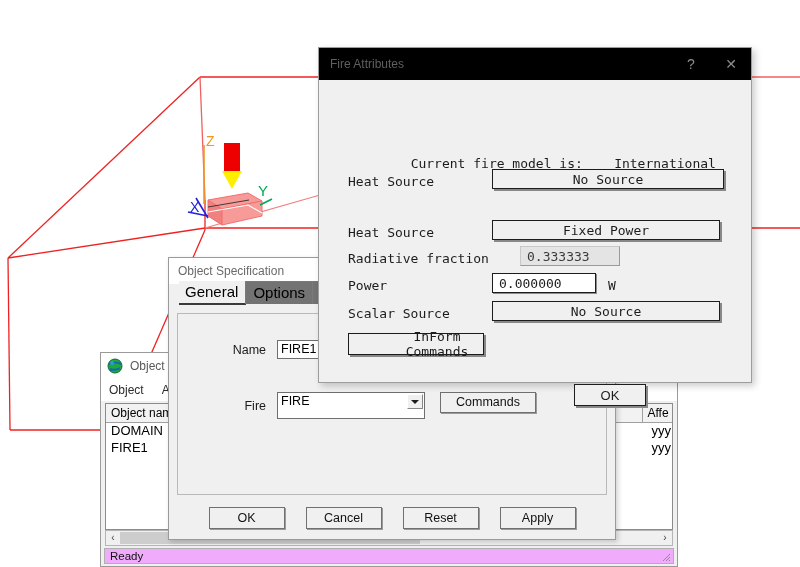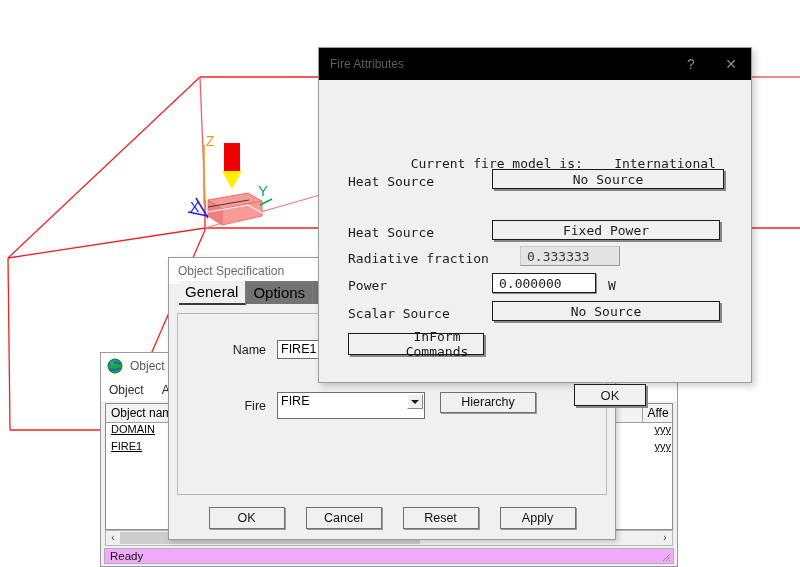--- a/index.html
+++ b/index.html
@@ -95,23 +95,22 @@
     box-sizing: border-box;
     white-space: nowrap;
     overflow: hidden;
   }
   #objmgmt-table tbody td {
     padding: 0 5px;
     height: 17px;
     color: #000;
     white-space: nowrap;
     overflow: hidden;
-    font-size: 11px;
+    font-size: 13px;
     vertical-align: top;
-    text-decoration: underline;
   }
   .col-affects { text-align: right; }
   #objmgmt-hscroll {
     position: absolute;
     left: 4px; right: 4px;
     bottom: 20px;
     height: 16px;
     background: #f0f0f0;
     border: 1px solid #b5b5b5;
     box-sizing: border-box;
@@ -526,21 +525,21 @@
       </div>
 
       <div class="field-row" id="row-type">
         <span class="field-label">Fire</span>
         <div class="combo">
           <span>FIRE</span>
           <span class="combo-arrow"></span>
         </div>
       </div>
 
-      <div class="win-btn" id="btn-hierarchy">Hierarchy</div>
+      <div class="win-btn" id="btn-hierarchy">Commands</div>
     </div>
 
     <div id="objspec-buttons">
       <div class="win-btn">OK</div>
       <div class="win-btn">Cancel</div>
       <div class="win-btn">Reset</div>
       <div class="win-btn">Apply</div>
     </div>
   </div>
 

